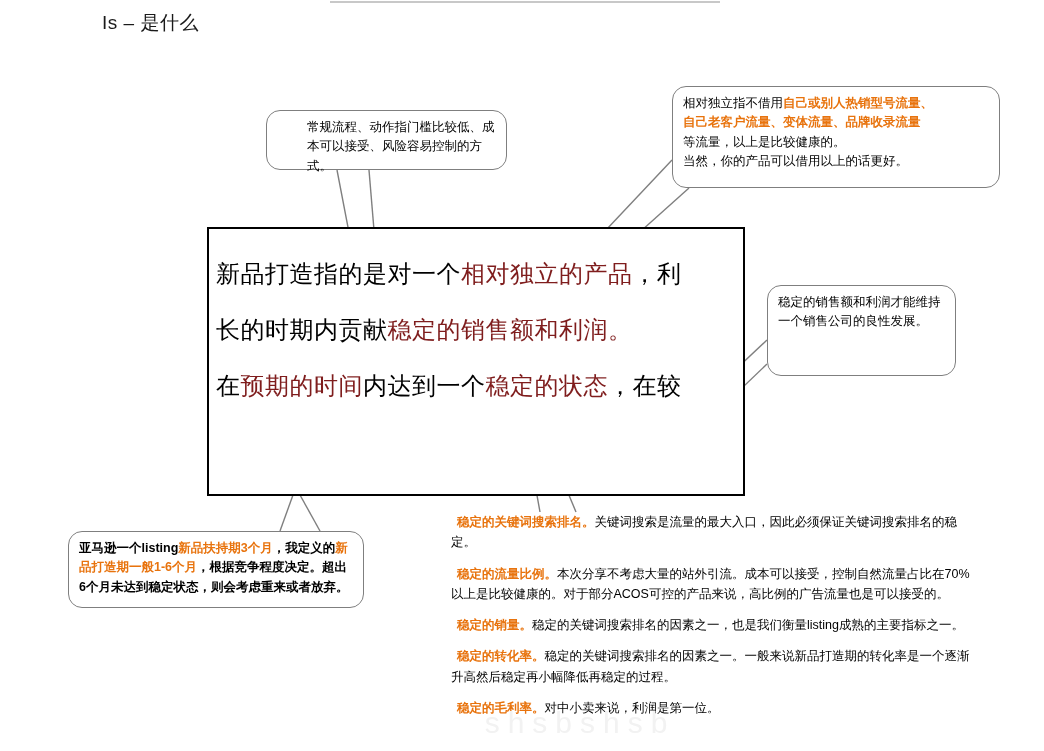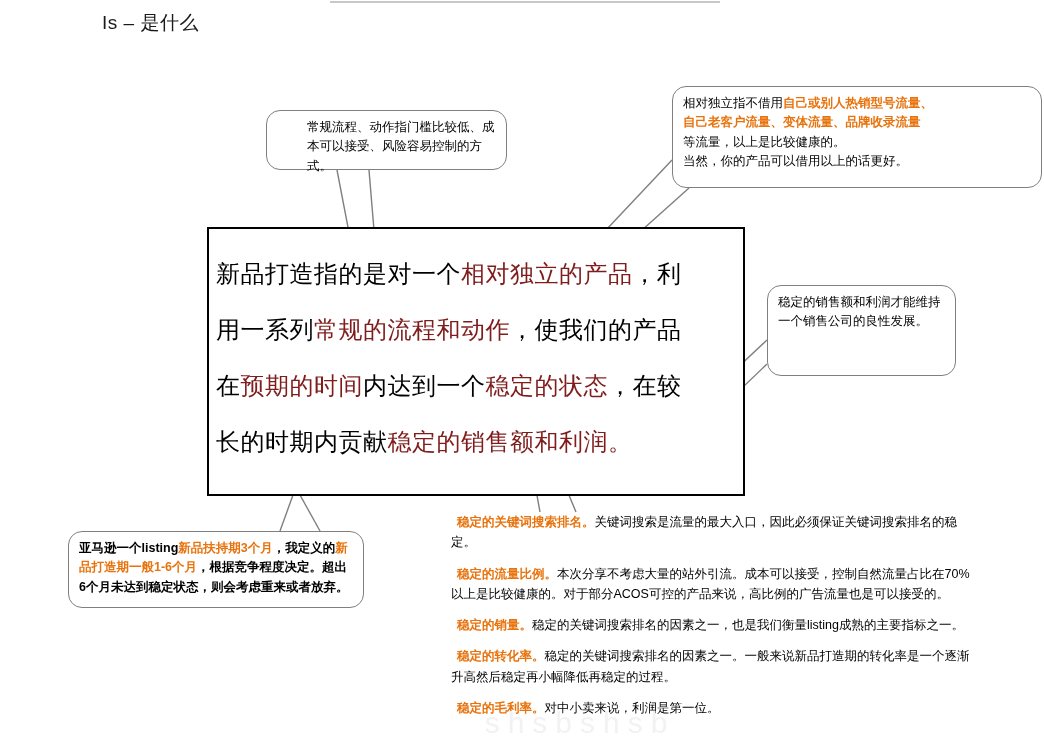--- a/index.html
+++ b/index.html
@@ -87,21 +87,21 @@
   #callout-process {
     left: 266px;
     top: 110px;
     width: 241px;
     height: 60px;
     padding-left: 40px;
   }
   #callout-independent {
     left: 672px;
     top: 86px;
-    width: 370px;
+    width: 328px;
     height: 102px;
   }
   #callout-stable-profit {
     left: 767px;
     top: 285px;
     width: 189px;
     height: 91px;
   }
   #callout-listing {
     left: 68px;
@@ -171,27 +171,24 @@
   </svg>
 
   <div class="slide-title">Is – 是什么</div>
 
   <div class="main-box"></div>
   <div class="main-text">
     <div>
       <span>新品打造指的是对一个</span><span class="hl">相对独立的产品</span><span>，利</span>
     </div>
     <div>
-      <span>用一系列</span><span class="hl">常规的流程和动作</span><span>，使我们的产品</span>
+      <span>长的时期内贡献</span><span class="hl">稳定的销售额和利润。</span>
     </div>
     <div>
       <span>在</span><span class="hl">预期的时间</span><span>内达到一个</span><span class="hl">稳定的状态</span><span>，在较</span>
-    </div>
-    <div>
-      <span>长的时期内贡献</span><span class="hl">稳定的销售额和利润。</span>
     </div>
   </div>
 
   <div class="callout" id="callout-process">
     <span>常规流程、动作指门槛比较低、成本可以接受、风险容易控制的方式。</span>
   </div>
 
   <div class="callout" id="callout-independent">
     <span>相对独立指不借用</span><span class="orange">自己或别人热销型号流量、</span><br>
     <span class="orange">自己老客户流量、变体流量、品牌收录流量</span><br>

